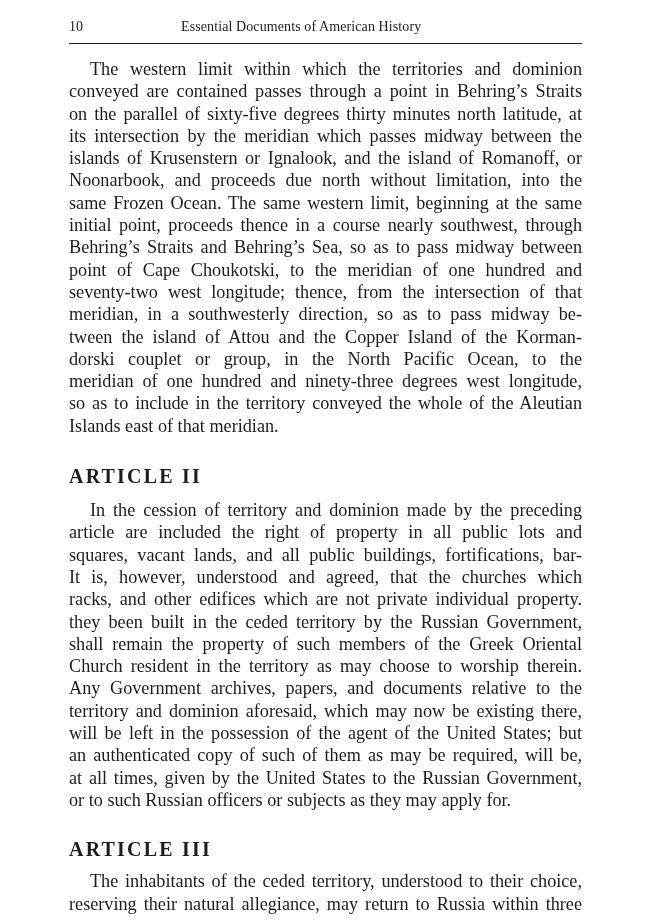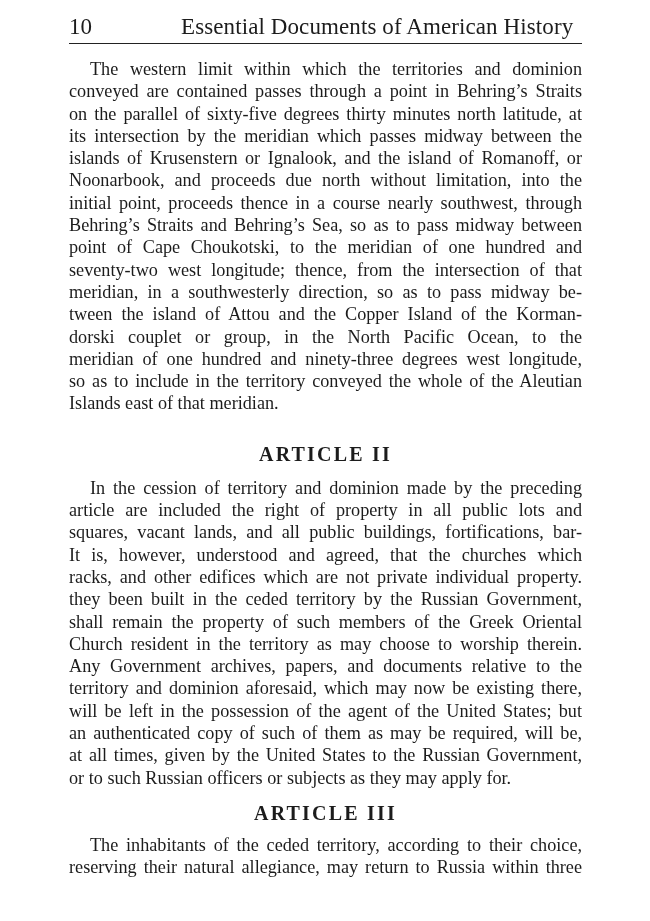--- a/index.html
+++ b/index.html
@@ -20,21 +20,21 @@
       left: 69px;
       top: 0;
       width: 513px;
     }
     .running-head {
       position: absolute;
       top: 15px;
       left: 0;
       width: 513px;
       height: 24px;
-      font-size: 23px;
+      font-size: 14px;
       line-height: 24px;
     }
     .page-number {
       position: absolute;
       left: 0;
       top: 0;
     }
     .book-title {
       position: absolute;
       left: 112px;
@@ -62,48 +62,48 @@
       text-align: justify;
       text-align-last: justify;
       white-space: nowrap;
       height: 22.3px;
       overflow: visible;
     }
     .line.indent { padding-left: 21px; }
     .line.last { text-align-last: left; }
     .article-heading {
       margin: 0;
-      text-align: center;
       font-weight: bold;
       font-size: 20px;
       letter-spacing: 2.2px;
       line-height: 24px;
     }
     .h2 { margin-top: 27px; margin-bottom: 11px; }
-    .h3 { margin-top: 12px; margin-bottom: 9px; }
+    .h3 { margin-top: 26px; margin-bottom: 9px; }
   </style>
 </head>
 <body>
 
 <div class="page">
   <div class="running-head">
     <span class="page-number">10</span>
     <span class="book-title">Essential Documents of American History</span>
   </div>
   <div class="head-rule"></div>
 
   <div class="body">
 
     <div class="para">
       <span class="line indent">The western limit within which the territories and dominion</span>
       <span class="line">conveyed are contained passes through a point in Behring’s Straits</span>
       <span class="line">on the parallel of sixty-five degrees thirty minutes north latitude, at</span>
       <span class="line">its intersection by the meridian which passes midway between the</span>
       <span class="line">islands of Krusenstern or Ignalook, and the island of Romanoff, or</span>
       <span class="line">Noonarbook, and proceeds due north without limitation, into the</span>
+      <span class="line">same Frozen Ocean. The same western limit, beginning at the same</span>
       <span class="line">initial point, proceeds thence in a course nearly southwest, through</span>
       <span class="line">Behring’s Straits and Behring’s Sea, so as to pass midway between</span>
       <span class="line">point of Cape Choukotski, to the meridian of one hundred and</span>
       <span class="line">seventy-two west longitude; thence, from the intersection of that</span>
       <span class="line">meridian, in a southwesterly direction, so as to pass midway be-</span>
       <span class="line">tween the island of Attou and the Copper Island of the Korman-</span>
       <span class="line">dorski couplet or group, in the North Pacific Ocean, to the</span>
       <span class="line">meridian of one hundred and ninety-three degrees west longitude,</span>
       <span class="line">so as to include in the territory conveyed the whole of the Aleutian</span>
       <span class="line last">Islands east of that meridian.</span>
@@ -122,17 +122,17 @@
       <span class="line">Any Government archives, papers, and documents relative to the</span>
       <span class="line">territory and dominion aforesaid, which may now be existing there,</span>
       <span class="line">will be left in the possession of the agent of the United States; but</span>
       <span class="line">an authenticated copy of such of them as may be required, will be,</span>
       <span class="line">at all times, given by the United States to the Russian Government,</span>
       <span class="line last">or to such Russian officers or subjects as they may apply for.</span>
     </div>
 
     <h2 class="article-heading h3">ARTICLE III</h2>
     <div class="para">
-      <span class="line indent">The inhabitants of the ceded territory, according to their choice,</span>
+      <span class="line indent">The inhabitants of the ceded territory, understood to their choice,</span>
       <span class="line">reserving their natural allegiance, may return to Russia within three</span>
     </div>
   </div>
 </div>
 
 </body></html>

